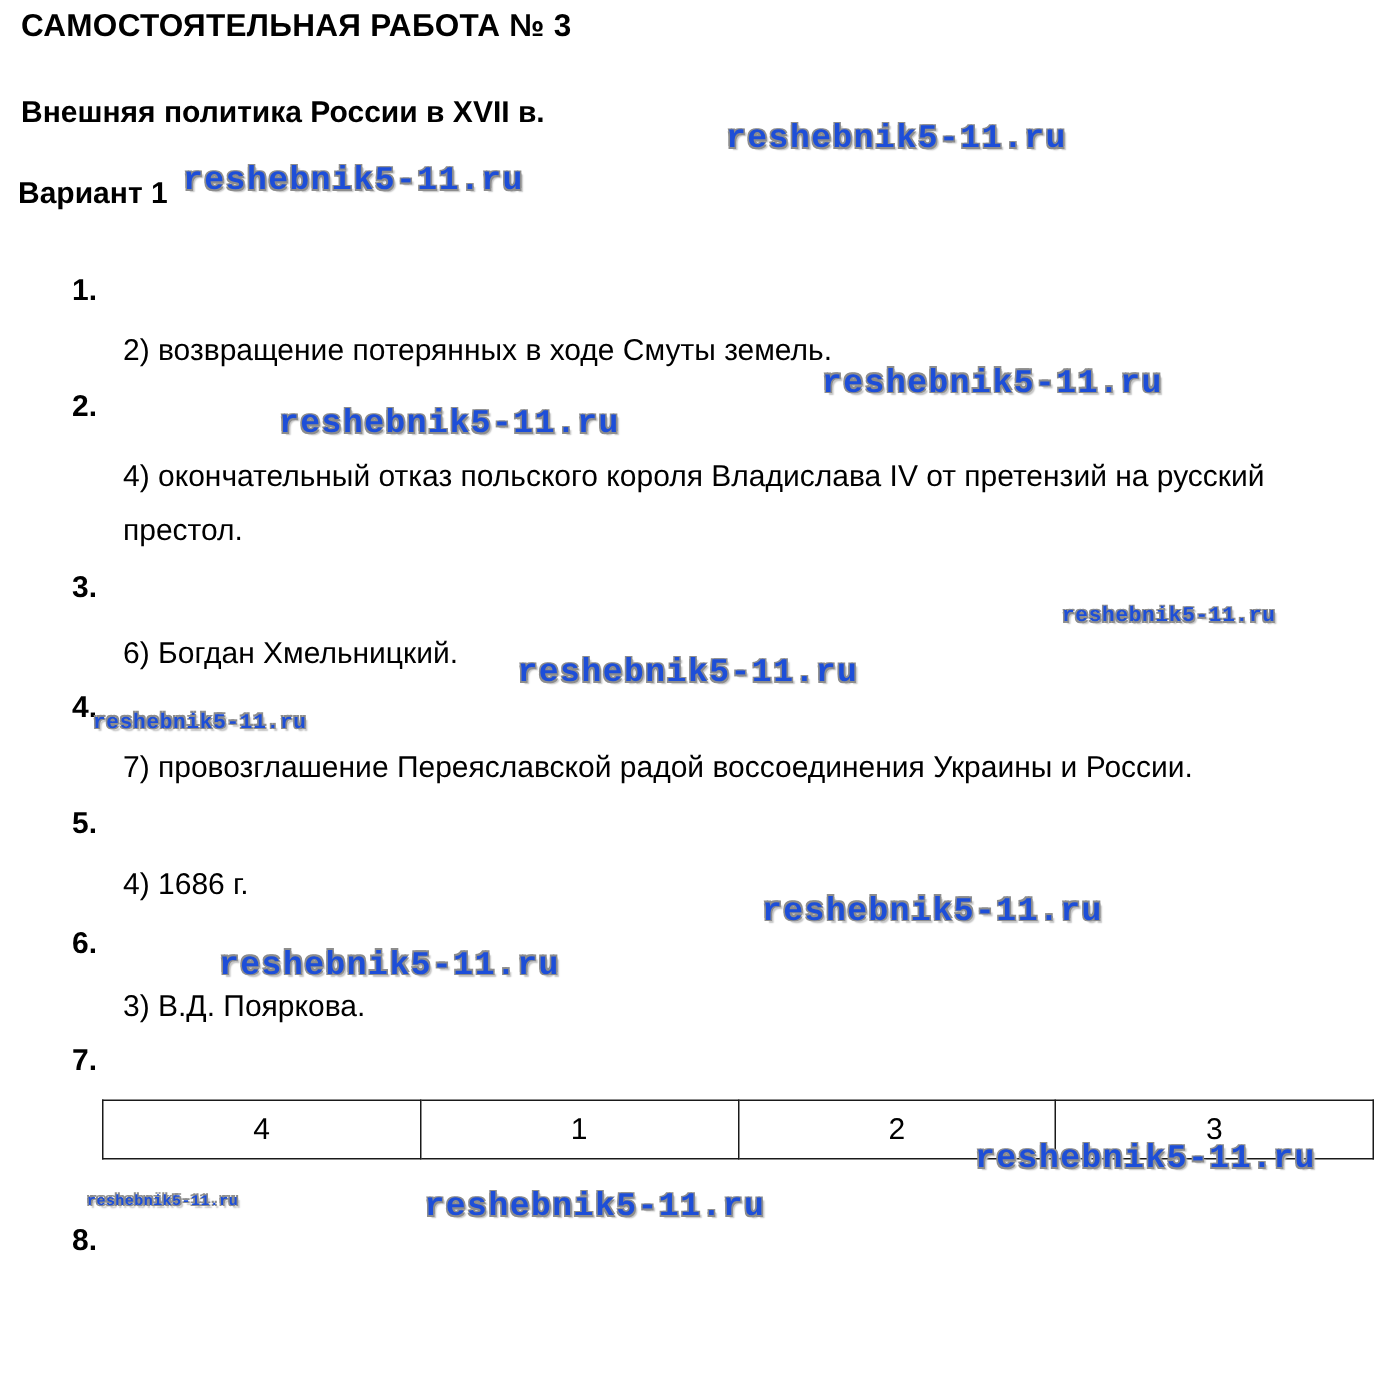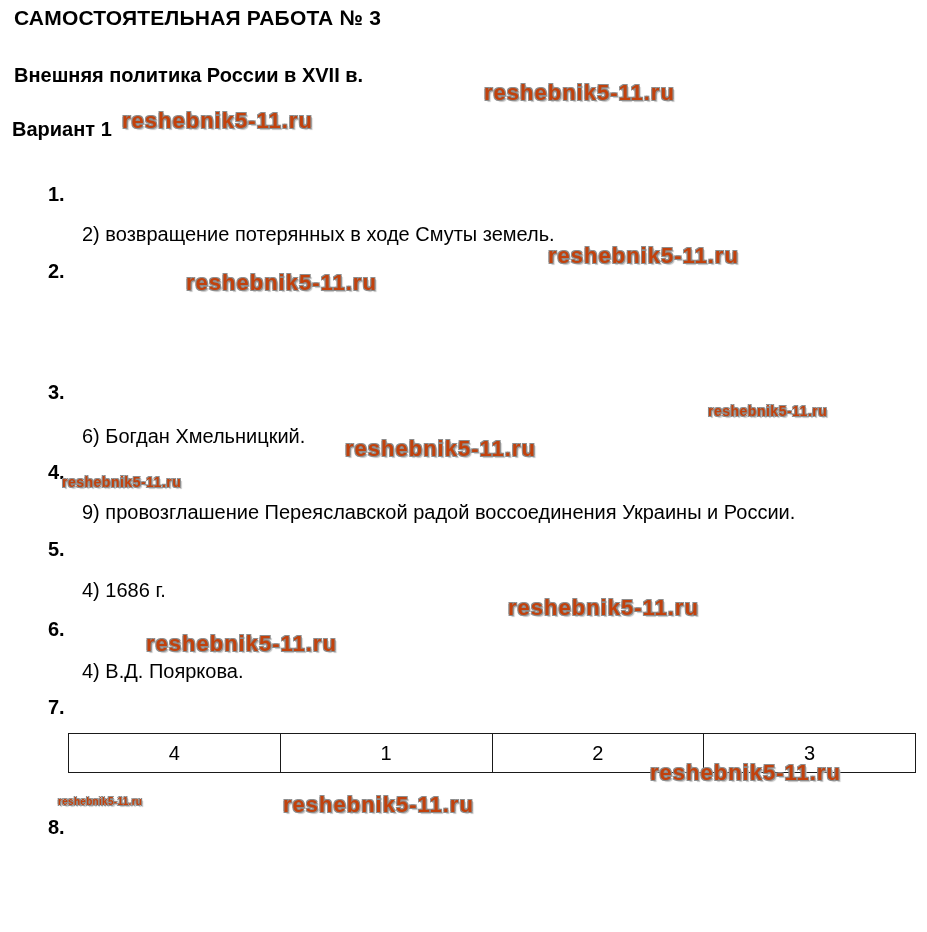--- a/index.html
+++ b/index.html
@@ -49,25 +49,25 @@
   .answer-table td {
     border: 1.5px solid #1a1a1a;
     height: 36px;
     text-align: center;
     vertical-align: middle;
     font-size: 20px;
     font-weight: normal;
   }
   .wm {
     position: absolute;
-    font-family: Liberation Sans, sans-serif;
+    font-family: Liberation Mono, monospace;
     font-weight: bold;
     font-size: 22px;
     letter-spacing: 1px;
-    color: #c2410c;
+    color: #1d4ed8;
     text-shadow:
       -1px -1px 0 #8d8d8d,
        1px -1px 0 #8d8d8d,
       -1px  1px 0 #8d8d8d,
        1px  1px 0 #8d8d8d,
        2px  2px 1px #c4c4c4;
     white-space: nowrap;
     pointer-events: none;
   }
   .wm-sm { font-size: 14px; letter-spacing: 0.5px; }
@@ -81,32 +81,33 @@
   <div class="abs title" style="left:14px; top:6px;">САМОСТОЯТЕЛЬНАЯ РАБОТА № 3</div>
 
   <div class="abs subtitle" style="left:14px; top:64px;">Внешняя политика России в XVII в.</div>
 
   <div class="abs variant" style="left:12px; top:118px;">Вариант 1</div>
 
   <div class="abs q-num" style="left:48px; top:183px;">1.</div>
   <div class="abs q-answer" style="left:82px; top:216px;text-align:center;">2) возвращение потерянных в ходе Смуты земель.</div>
 
   <div class="abs q-num" style="left:48px; top:260px;">2.</div>
+  <div class="abs q-answer" style="left:82px; top:300px; width:790px;">4) окончательный отказ польского короля Владислава IV от претензий на русский престол.</div>
 
   <div class="abs q-num" style="left:48px; top:381px;">3.</div>
   <div class="abs q-answer" style="left:82px; top:418px;">6) Богдан Хмельницкий.</div>
 
   <div class="abs q-num" style="left:48px; top:461px;">4.</div>
-  <div class="abs q-answer" style="left:82px; top:494px;">9) провозглашение Переяславской радой воссоединения Украины и России.</div>
+  <div class="abs q-answer" style="left:82px; top:494px;">7) провозглашение Переяславской радой воссоединения Украины и России.</div>
 
   <div class="abs q-num" style="left:48px; top:538px;">5.</div>
   <div class="abs q-answer" style="left:82px; top:572px;text-align:center;">4) 1686 г.</div>
 
   <div class="abs q-num" style="left:48px; top:618px;">6.</div>
-  <div class="abs q-answer" style="left:82px; top:653px;">4) В.Д. Пояркова.</div>
+  <div class="abs q-answer" style="left:82px; top:653px;">3) В.Д. Пояркова.</div>
 
   <div class="abs q-num" style="left:48px; top:696px;">7.</div>
   <table class="abs answer-table" style="left:68px; top:733px;">
     <tbody>
       <tr>
         <td>4</td>
         <td>1</td>
         <td>2</td>
         <td>3</td>
       </tr>

